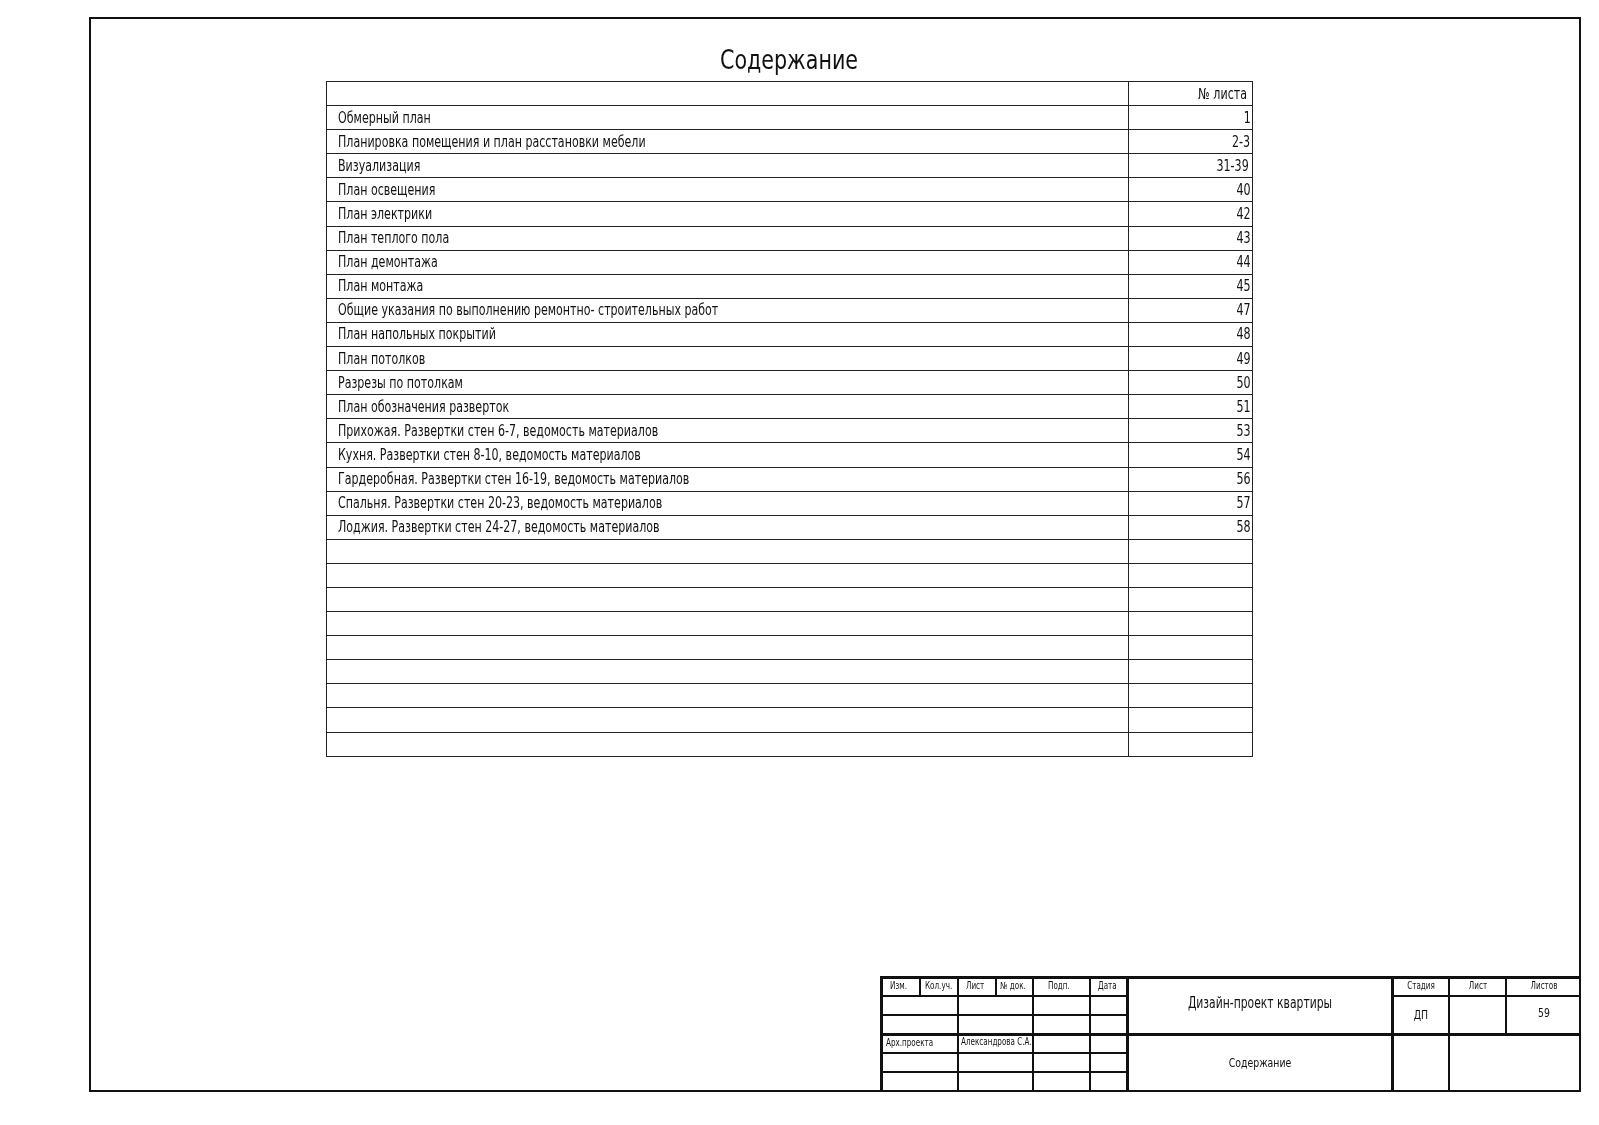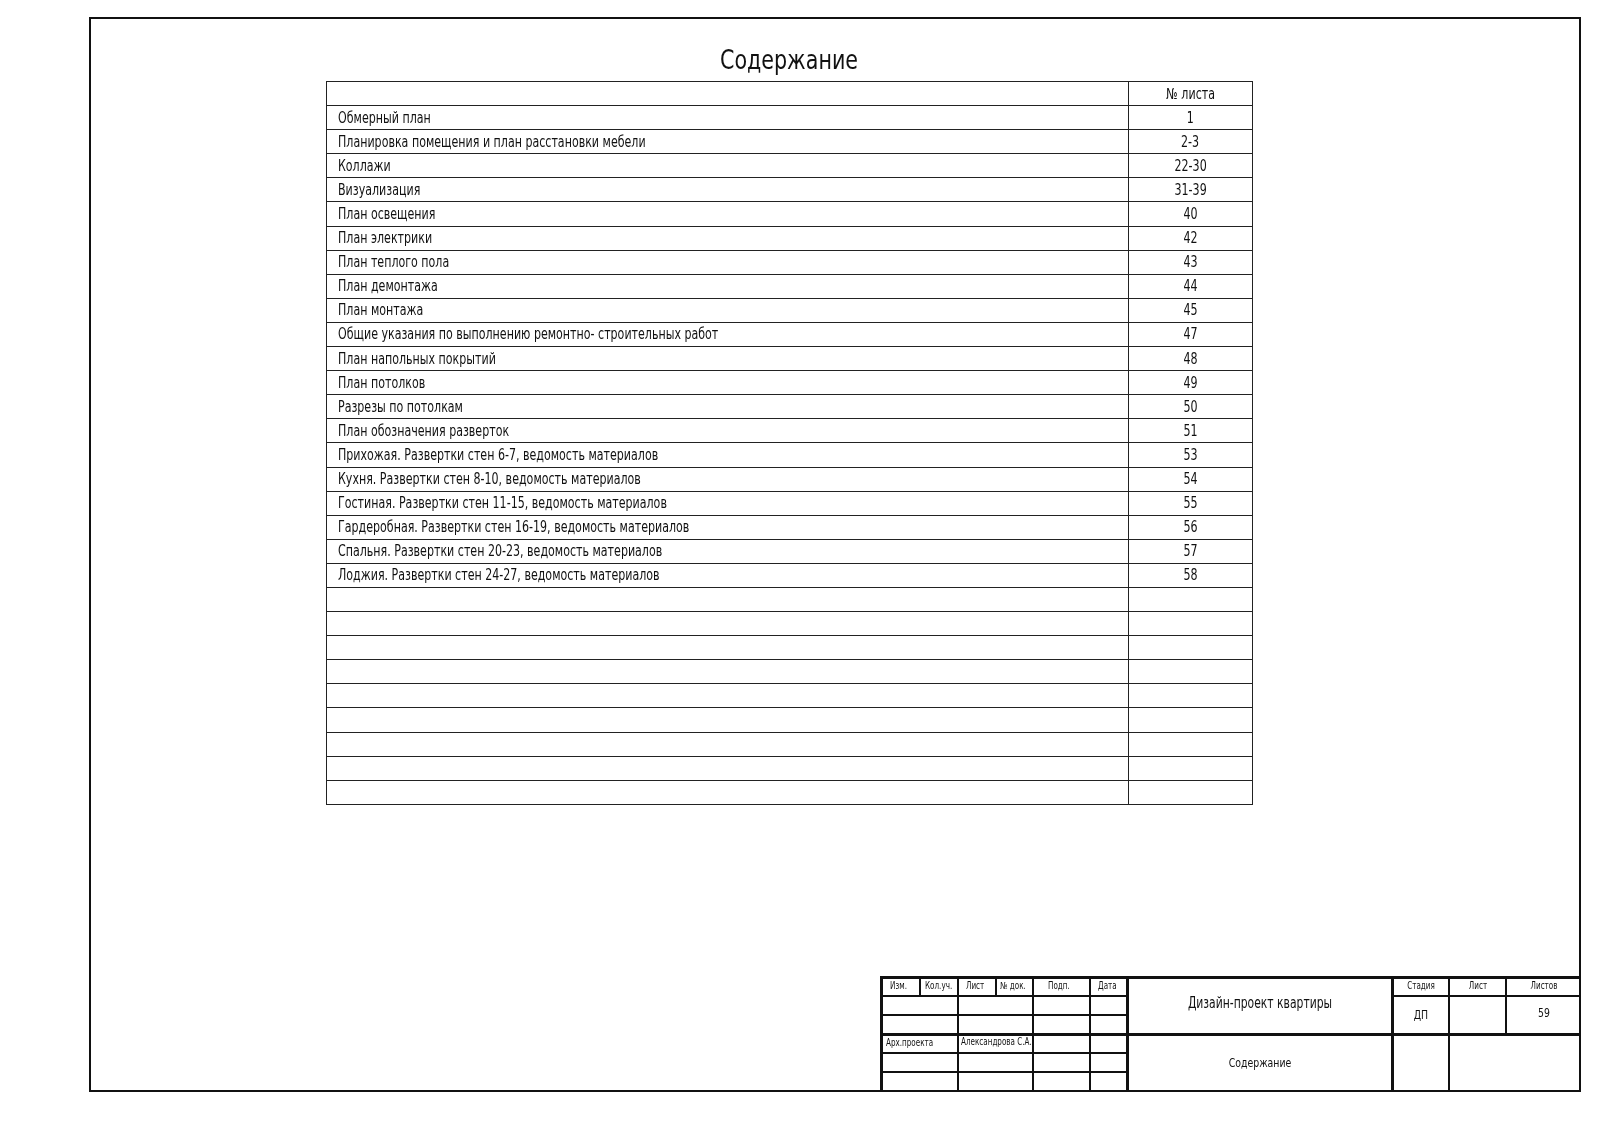--- a/index.html
+++ b/index.html
@@ -5,21 +5,21 @@
   html, body { margin:0; padding:0; background:#ffffff; }
   body { width:1599px; height:1125px; position:relative; overflow:hidden;
          font-family:"DejaVu Sans Condensed","DejaVu Sans", sans-serif; color:#111; }
   .abs { position:absolute; box-sizing:border-box; }
   .outer { left:89px; top:17px; width:1492px; height:1075px; border:2.5px solid #111; }
   .title { left:326px; width:926px; top:44px; height:34px; text-align:center;
            font-size:27px; font-stretch:condensed; letter-spacing:0px; transform:scaleX(0.85); transform-origin:center; }
   table.toc { position:absolute; left:326px; top:81px; width:926px; border-collapse:collapse; table-layout:fixed; }
   table.toc td { border:1.5px solid #222; height:23.1px; padding:0 0 0 11px; font-size:15px;
                  white-space:nowrap; overflow:hidden; line-height:22px; }
-  table.toc td.num { text-align:center; padding:0; }
+  table.toc td.num { text-align:right; padding:0; }
   table.toc td.desc span, table.toc td.num span { display:inline-block; transform:scaleX(0.82); transform-origin:left center; }
   table.toc td.num span { transform-origin:center center; }
   .tb-line { position:absolute; background:#111; }
   .tb-text { position:absolute; font-size:10px; white-space:nowrap; transform:scaleX(0.8); transform-origin:left center; }
   .tb-text.c { transform-origin:center center; text-align:center; }
 </style>
 </head>
 <body>
 
 <div class="abs outer"></div>
@@ -36,24 +36,20 @@
       <td class="desc"><span></span></td>
       <td class="num"><span>№ листа</span></td>
     </tr>
   <tr>
         <td class="desc"><span>Обмерный план</span></td>
         <td class="num"><span>1</span></td>
       </tr>
       <tr>
         <td class="desc"><span>Планировка помещения и план расстановки мебели</span></td>
         <td class="num"><span>2-3</span></td>
-      </tr>
-      <tr>
-        <td class="desc"><span>Коллажи</span></td>
-        <td class="num"><span>22-30</span></td>
       </tr>
       <tr>
         <td class="desc"><span>Визуализация</span></td>
         <td class="num"><span>31-39</span></td>
       </tr>
       <tr>
         <td class="desc"><span>План освещения</span></td>
         <td class="num"><span>40</span></td>
       </tr>
       <tr>
@@ -92,24 +88,20 @@
         <td class="desc"><span>План обозначения разверток</span></td>
         <td class="num"><span>51</span></td>
       </tr>
       <tr>
         <td class="desc"><span>Прихожая. Развертки стен 6-7, ведомость материалов</span></td>
         <td class="num"><span>53</span></td>
       </tr>
       <tr>
         <td class="desc"><span>Кухня. Развертки стен 8-10, ведомость материалов</span></td>
         <td class="num"><span>54</span></td>
-      </tr>
-      <tr>
-        <td class="desc"><span>Гостиная. Развертки стен 11-15, ведомость материалов</span></td>
-        <td class="num"><span>55</span></td>
       </tr>
       <tr>
         <td class="desc"><span>Гардеробная. Развертки стен 16-19, ведомость материалов</span></td>
         <td class="num"><span>56</span></td>
       </tr>
       <tr>
         <td class="desc"><span>Спальня. Развертки стен 20-23, ведомость материалов</span></td>
         <td class="num"><span>57</span></td>
       </tr>
       <tr>

